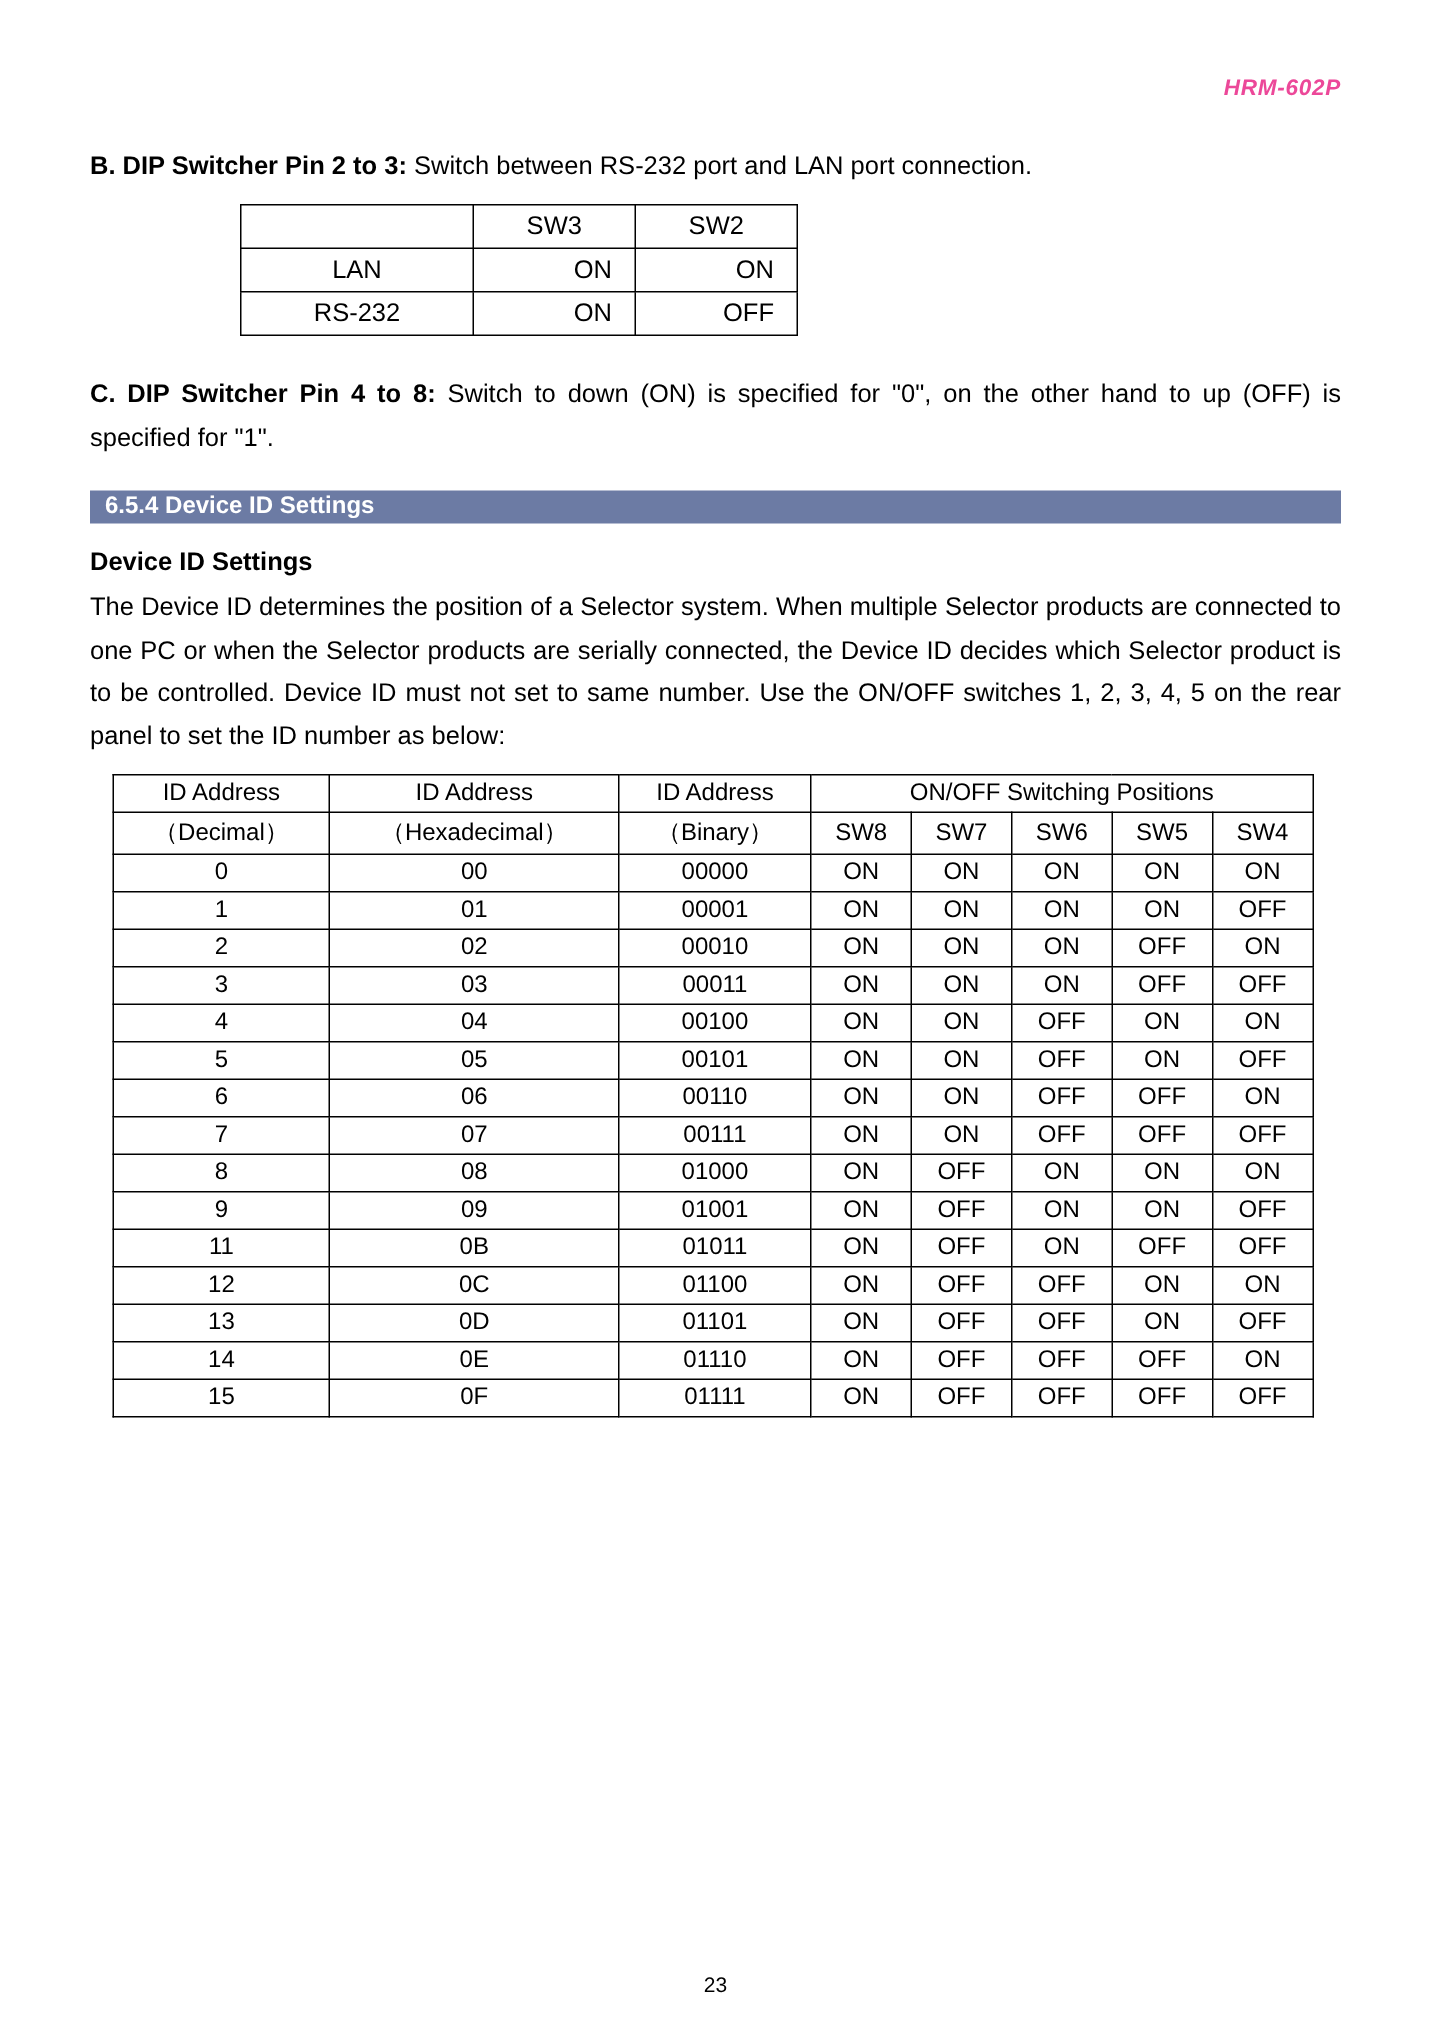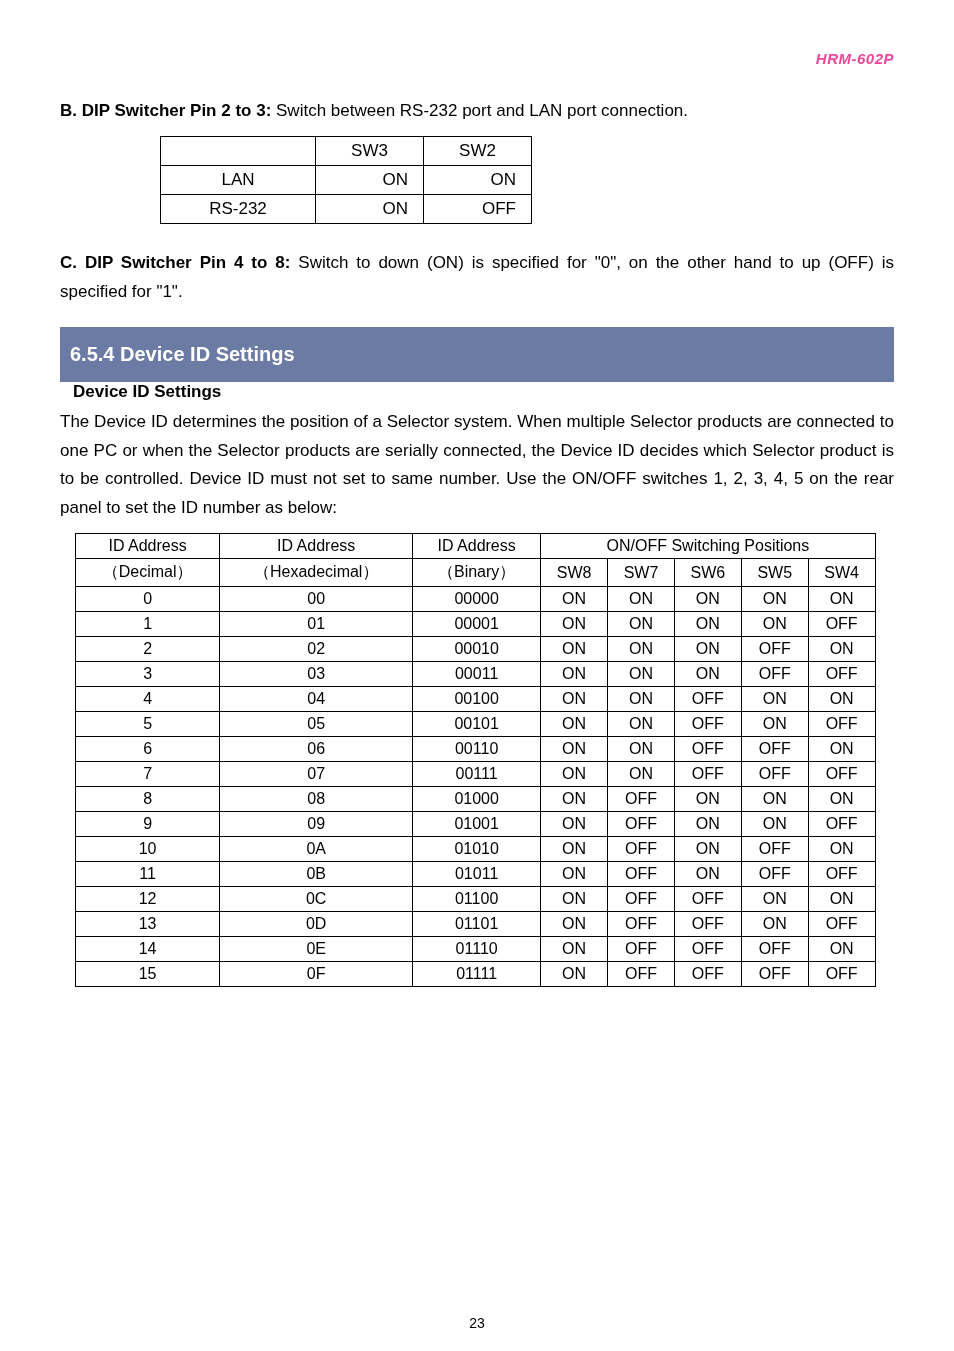--- a/index.html
+++ b/index.html
@@ -45,30 +45,29 @@
     font-size: 17px;
   }
   .small-table td:nth-child(1) { text-align: center; width: 130px; }
   .small-table td:nth-child(2), .small-table td:nth-child(3) { width: 80px; text-align: right; padding-right: 15px;}
   .small-table .hdr td { text-align: center; padding-right:12px;}
 
   .section-bar {
     background: #6c7ba4;
     color: #fff;
     font-weight: bold;
-    font-size: 20px;
-    padding: 16px 10px;
+    font-size: 16px;
+    padding: 2px 10px;
     margin-top: 20px;
-    margin-bottom: 0;
+    margin-bottom: 16px;
   }
   .subhead {
     font-weight: bold;
     font-size: 17px;
     margin-bottom: 6px;
-    margin-left: 13px;
   }
   .big-table {
     border-collapse: collapse;
     width: 96%;
     margin-left: 15px;
     margin-top: 8px;
     border-radius: 10px;
   }
   .big-table td, .big-table th {
     border: 1px solid #000;
@@ -241,30 +240,20 @@
           <td>9</td>
           <td>09</td>
           <td>01001</td>
           <td>ON</td>
           <td>OFF</td>
           <td>ON</td>
           <td>ON</td>
           <td>OFF</td>
         </tr>
         <tr>
-          <td>10</td>
-          <td>0A</td>
-          <td>01010</td>
-          <td>ON</td>
-          <td>OFF</td>
-          <td>ON</td>
-          <td>OFF</td>
-          <td>ON</td>
-        </tr>
-        <tr>
           <td>11</td>
           <td>0B</td>
           <td>01011</td>
           <td>ON</td>
           <td>OFF</td>
           <td>ON</td>
           <td>OFF</td>
           <td>OFF</td>
         </tr>
         <tr>

